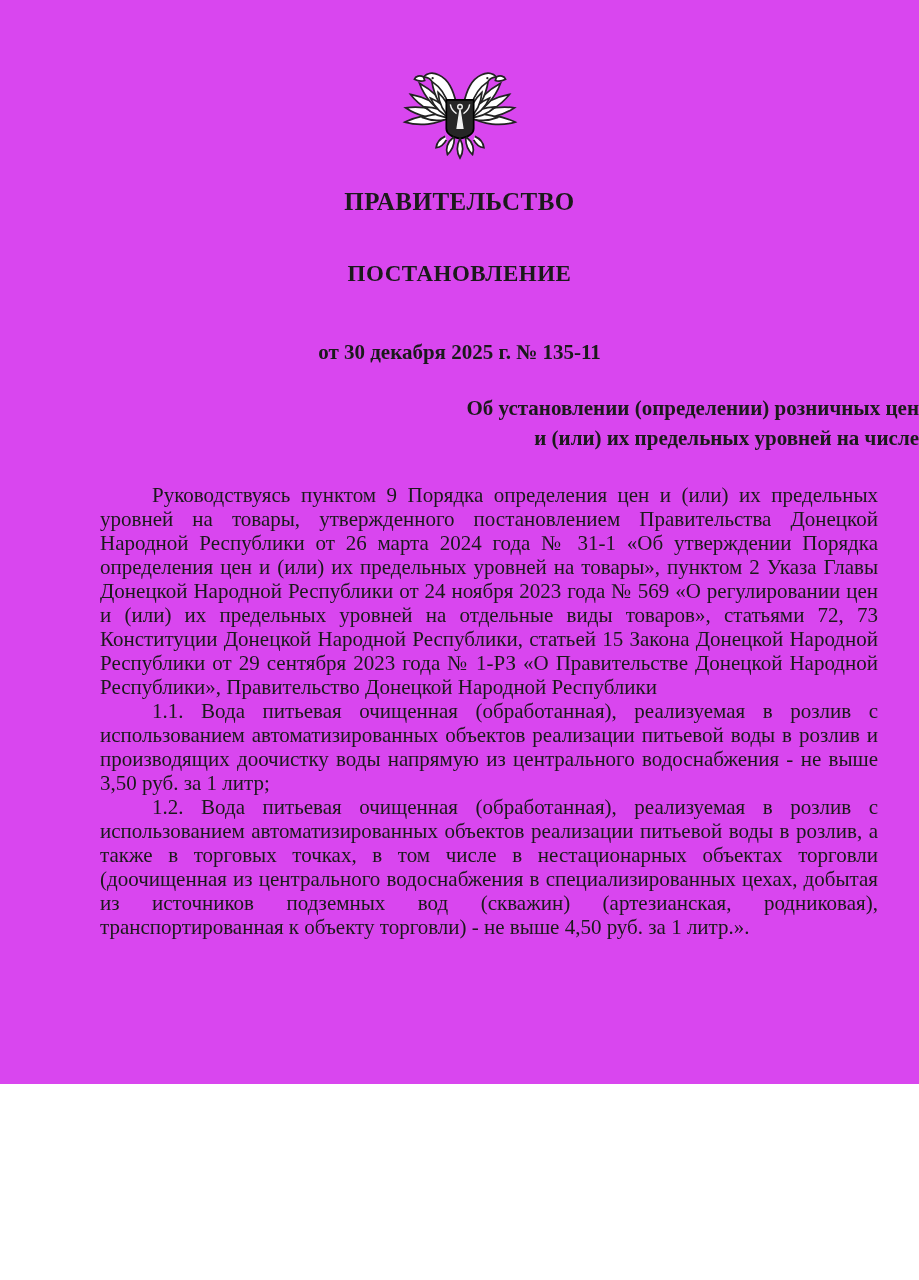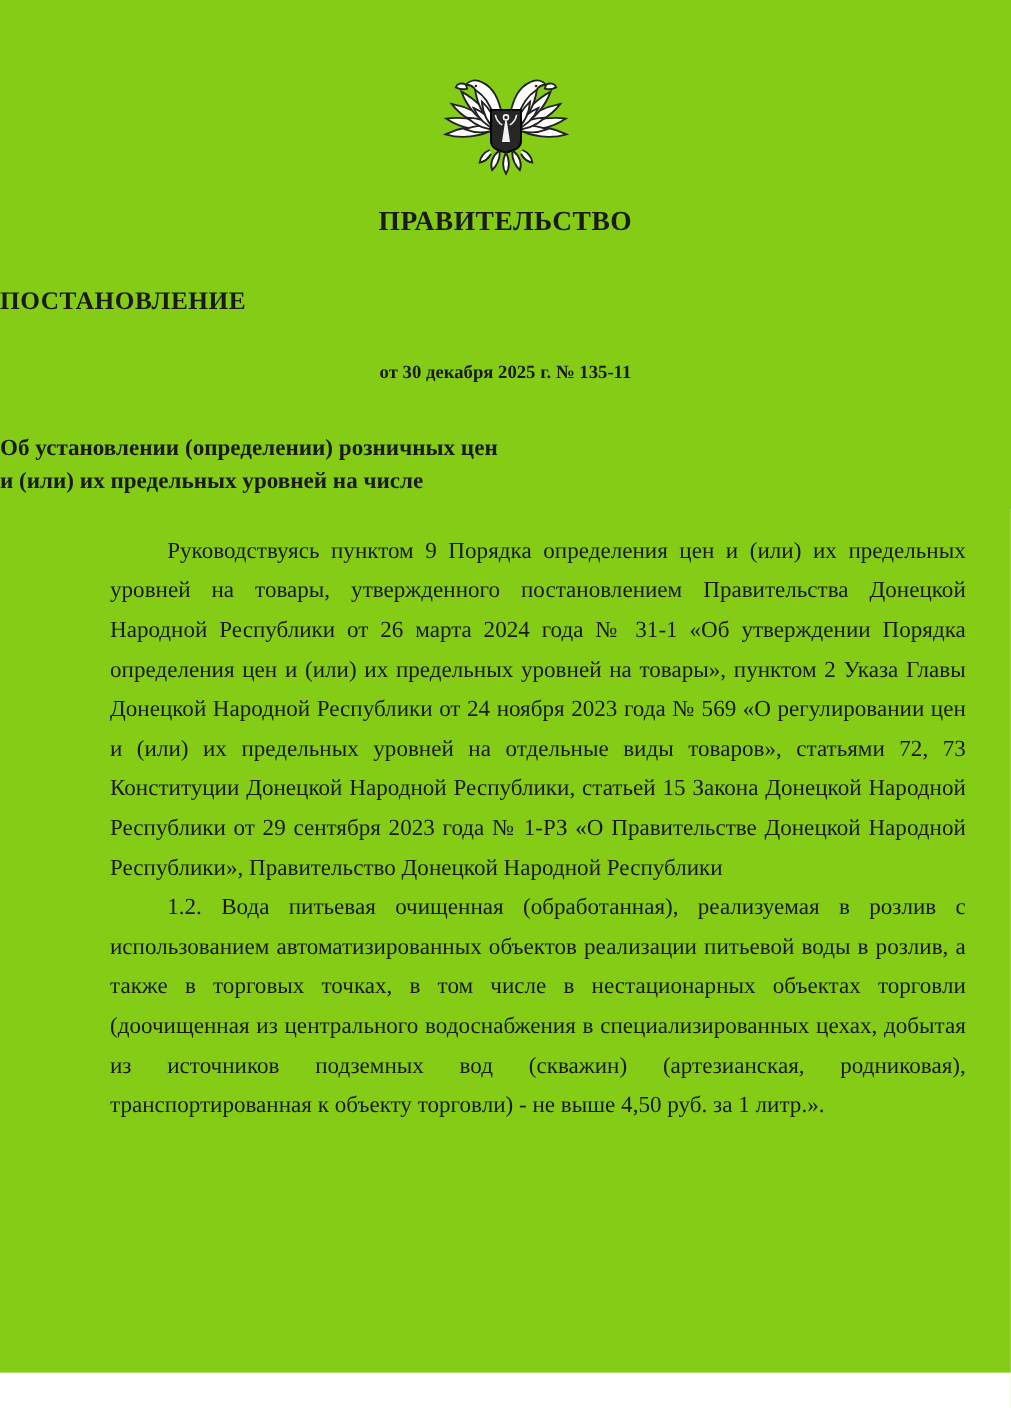--- a/index.html
+++ b/index.html
@@ -3,66 +3,67 @@
 <meta charset="utf-8">
 <style>
   html, body {
     margin: 0;
     padding: 0;
     background: #ffffff;
   }
   .page {
     position: relative;
     width: 919px;
-    height: 1248px;
+    height: 1084px;
     margin: 0 auto;
-    background: #84cc16;
+    background: #d946ef;
     color: #1a1a1a;
     font-family: "Liberation Serif", "DejaVu Serif", serif;
     overflow: hidden;
   }
   .emblem {
     display: block;
     margin: 52px auto 0;
     width: 126px;
     height: 114px;
   }
   .org-name {
     margin-top: 18px;
     text-align: center;
     font-weight: bold;
     font-size: 25px;
     line-height: 36px;
     letter-spacing: 0.5px;
   }
   .doc-type {
     margin-top: 40px;
+    text-align: center;
     font-weight: bold;
     font-size: 23px;
     line-height: 28px;
     letter-spacing: 0.5px;
   }
   .doc-date {
-    margin-top: 38px;
+    margin-top: 51px;
     text-align: center;
     font-weight: bold;
-    font-size: 17px;
+    font-size: 21px;
     line-height: 26px;
   }
   .doc-title {
-    margin-top: 40px;
-    text-align: left;
+    margin-top: 28px;
+    text-align: right;
     font-weight: bold;
     font-size: 21px;
     line-height: 30px;
   }
   .doc-body {
     margin: 30px 41px 0 100px;
     font-size: 21px;
-    line-height: 36px;
+    line-height: 24px;
     text-align: justify;
   }
   .doc-body p {
     margin: 0;
     padding: 0;
   }
   .indent {
     text-indent: 52px;
   }
   .resolves {
@@ -148,16 +149,17 @@
 
   <div class="doc-date">от 30 декабря 2025 г. № 135-11</div>
 
   <div class="doc-title">
     <div>Об установлении (определении) розничных цен</div>
     <div>и (или) их предельных уровней на числе</div>
   </div>
 
   <div class="doc-body">
     <p class="indent">Руководствуясь пунктом 9 Порядка определения цен и (или) их предельных уровней на товары, утвержденного постановлением Правительства Донецкой Народной Республики от 26 марта 2024 года № 31-1 «Об утверждении Порядка определения цен и (или) их предельных уровней на товары», пунктом 2 Указа Главы Донецкой Народной Республики от 24 ноября 2023 года № 569 «О регулировании цен и (или) их предельных уровней на отдельные виды товаров», статьями 72, 73 Конституции Донецкой Народной Республики, статьей 15 Закона Донецкой Народной Республики от 29 сентября 2023 года № 1-РЗ «О Правительстве Донецкой Народной Республики», Правительство Донецкой Народной Республики</p>
+    <p class="indent">1.1. Вода питьевая очищенная (обработанная), реализуемая в розлив с использованием автоматизированных объектов реализации питьевой воды в розлив и производящих доочистку воды напрямую из центрального водоснабжения - не выше 3,50 руб. за 1 литр;</p>
     <p class="indent">1.2. Вода питьевая очищенная (обработанная), реализуемая в розлив с использованием автоматизированных объектов реализации питьевой воды в розлив, а также в торговых точках, в том числе в нестационарных объектах торговли (доочищенная из центрального водоснабжения в специализированных цехах, добытая из источников подземных вод (скважин) (артезианская, родниковая), транспортированная к объекту торговли) - не выше 4,50 руб. за 1 литр.».</p>
   </div>
 
 </div>
 
 </body></html>

